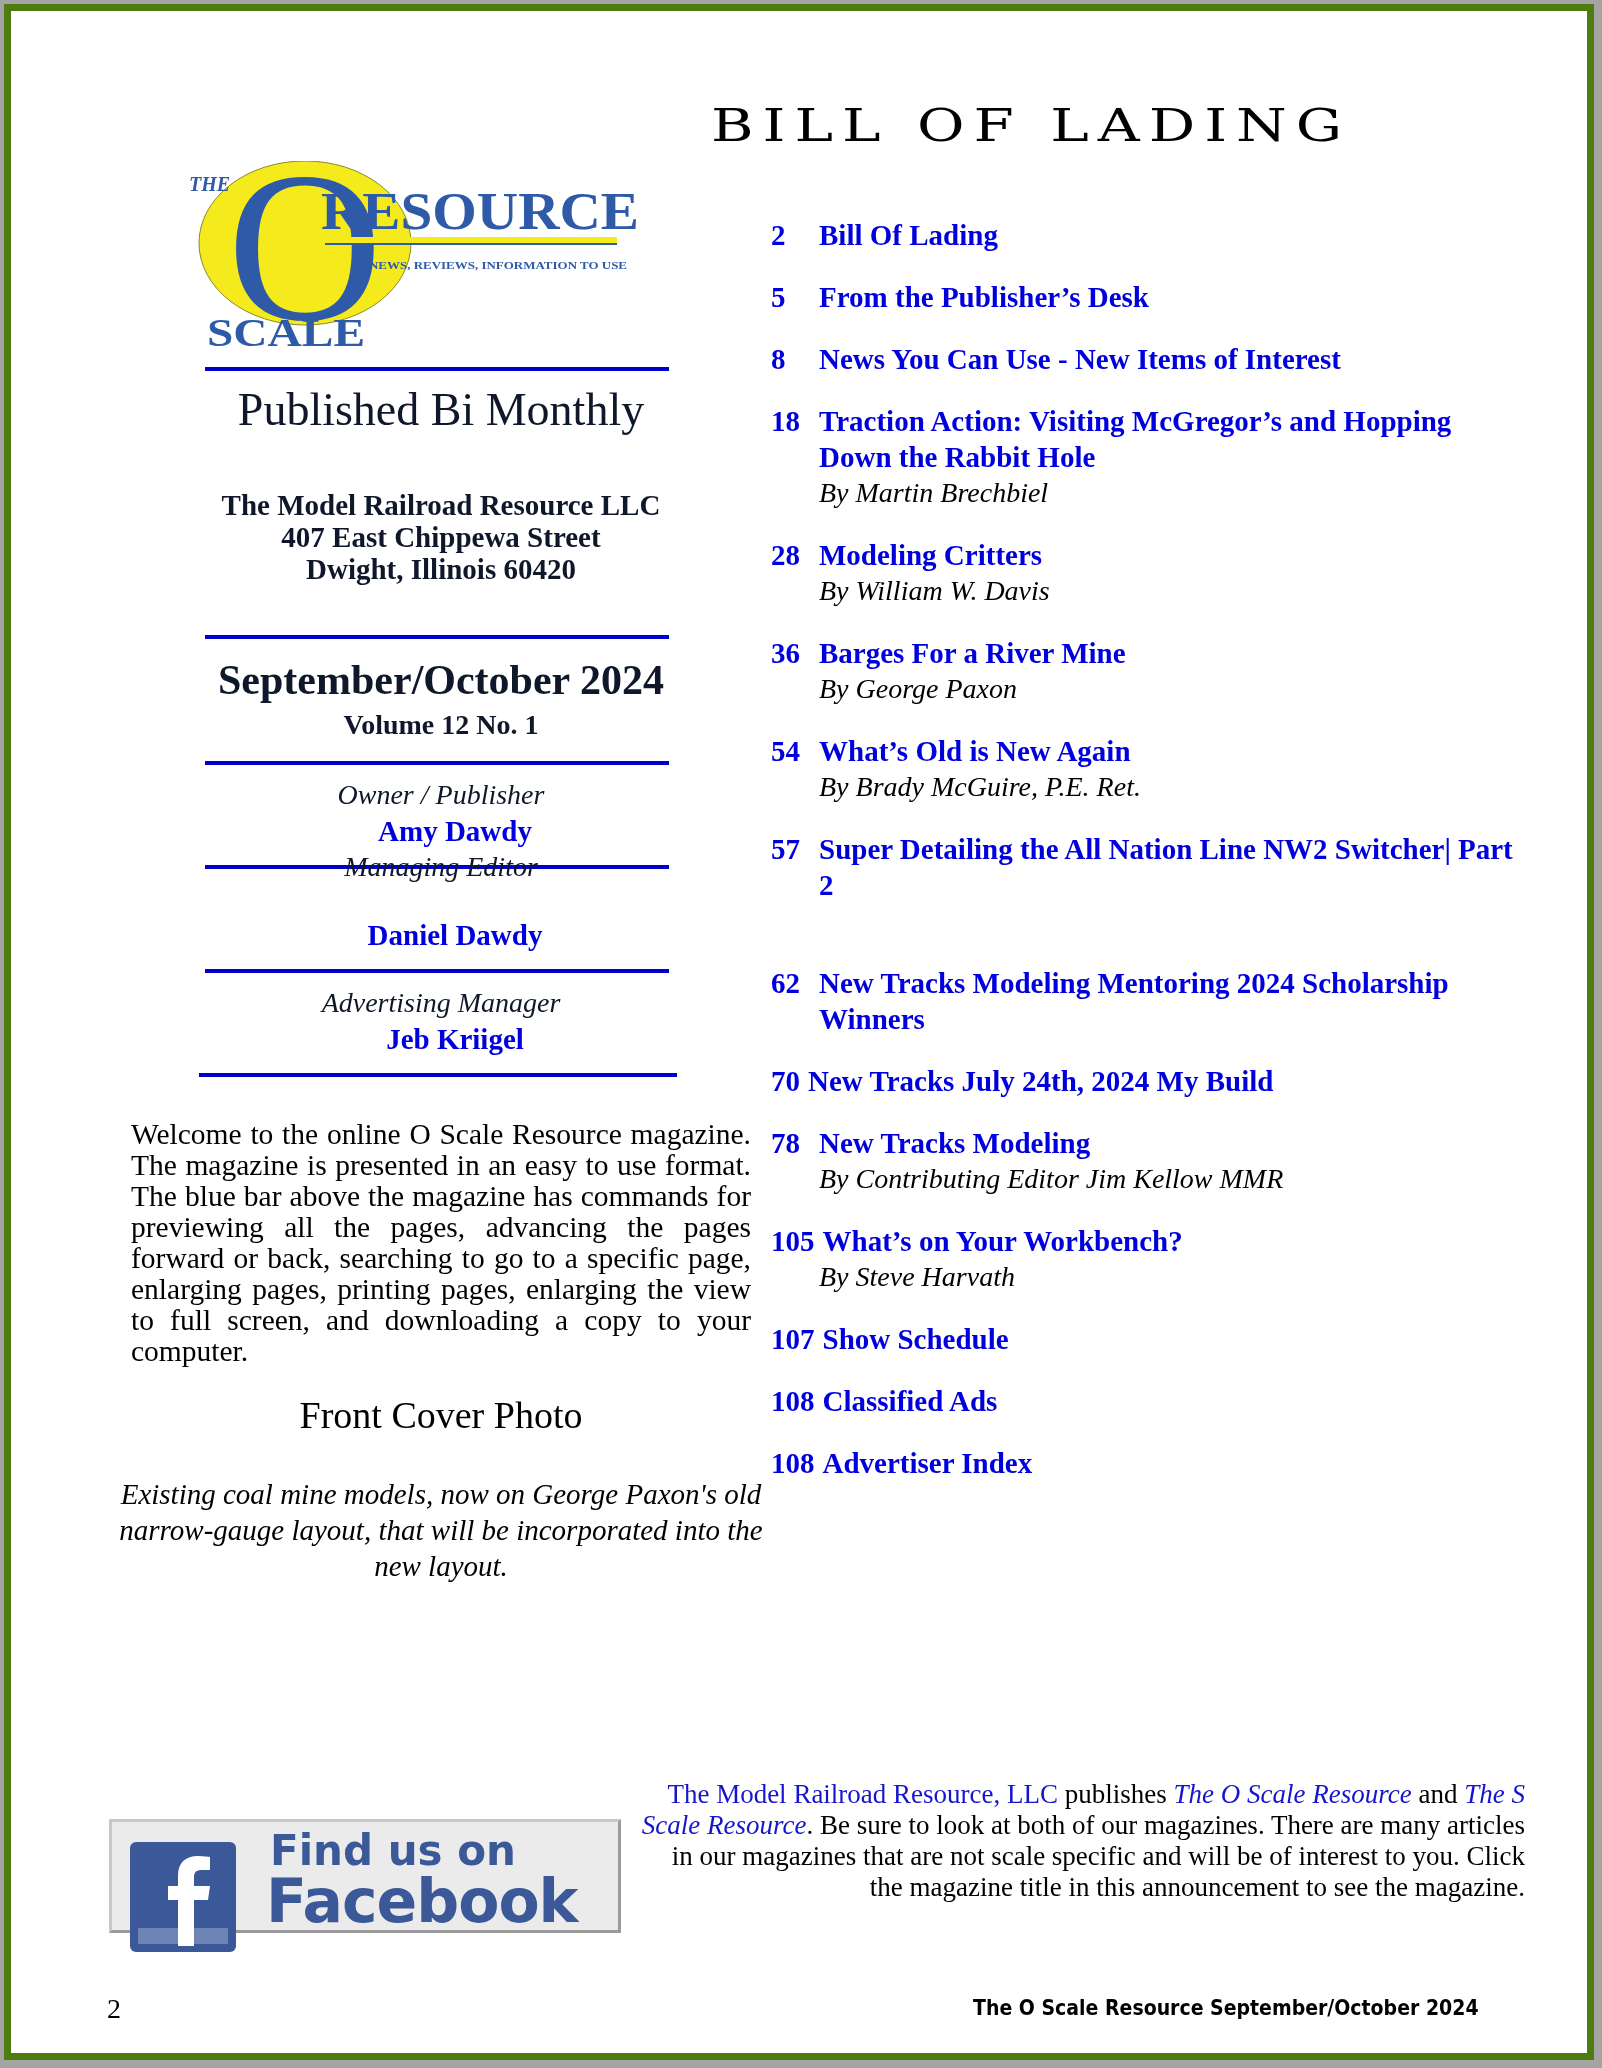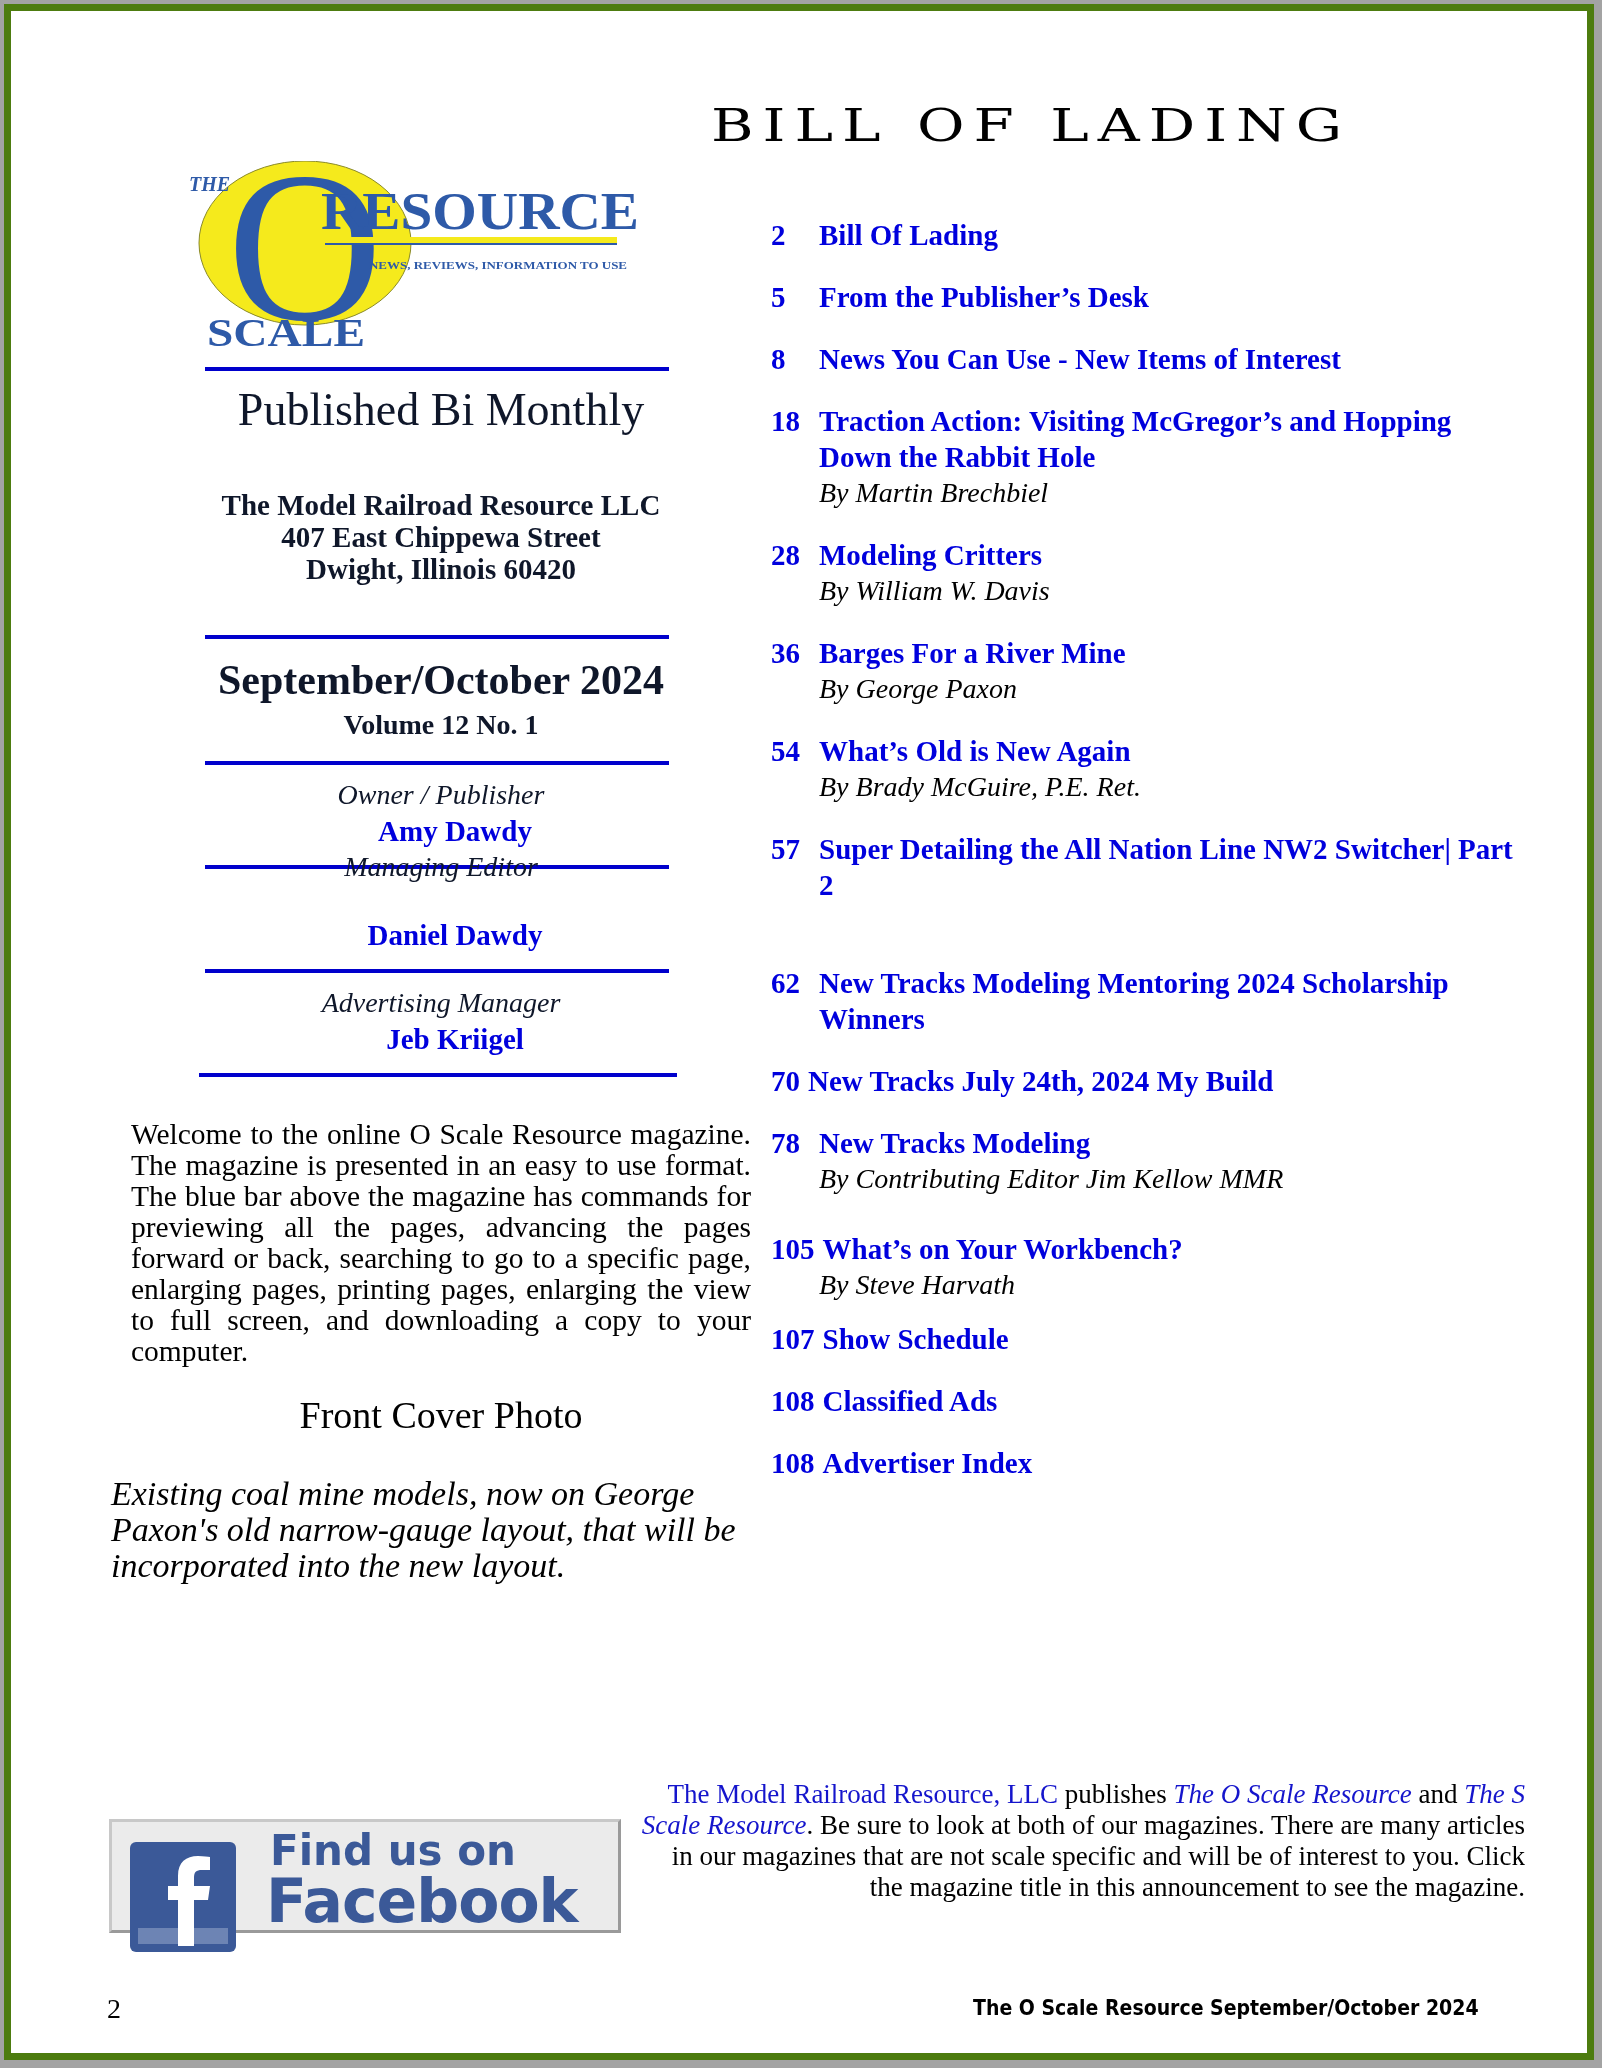--- a/index.html
+++ b/index.html
@@ -45,22 +45,22 @@
   .role { font-size: 28px; font-style: italic; }
   .person { font-size: 29px; font-weight: bold; color: #0000dd; }
 
   .welcome {
     left: 120px; top: 1108px; width: 620px;
     font-size: 29.5px; line-height: 31px; text-align: justify; color: #000;
     text-align-last: left;
   }
   .cover-label { left: 120px; top: 1382px; width: 620px; text-align: center; font-size: 38px; color: #000; }
   .cover-caption {
-    left: 100px; top: 1465px; width: 660px; text-align: left;
-    font-size: 34px; font-style: italic; line-height: 36px; color: #000;
+    left: 100px; top: 1465px; width: 660px; text-align: center;
+    font-size: 29px; font-style: italic; line-height: 36px; color: #000;
   }
 
   
   .toc { left: 760px; top: 206px; width: 760px; color: #0000dd; }
   .toc-item { position: absolute; left: 0; width: 760px; }
   .toc-line { display: flex; font-weight: bold; font-size: 29px; line-height: 36px; }
   .toc-num { width: 48px; flex: none; }
   .toc-num.tight { width: auto; margin-right: 8px; }
   .toc-title { flex: 1; }
   .toc-byline { padding-left: 48px; font-style: italic; font-size: 28px; color: #000; line-height: 36px; }
@@ -208,21 +208,21 @@
           <span class="toc-title">New Tracks July 24th, 2024 My Build</span>
         </div>
       </div>
       <div class="toc-item" style="top: 908px;">
         <div class="toc-line">
           <span class="toc-num">78</span>
           <span class="toc-title">New Tracks Modeling</span>
         </div>
         <div class="toc-byline">By Contributing Editor Jim Kellow MMR</div>
       </div>
-      <div class="toc-item" style="top: 1006px; margin-top: 8px;">
+      <div class="toc-item" style="top: 1006px;">
         <div class="toc-line">
           <span class="toc-num tight">105</span>
           <span class="toc-title">What’s on Your Workbench?</span>
         </div>
         <div class="toc-byline">By Steve Harvath</div>
       </div>
       <div class="toc-item" style="top: 1104px;">
         <div class="toc-line">
           <span class="toc-num tight">107</span>
           <span class="toc-title">Show Schedule</span>

